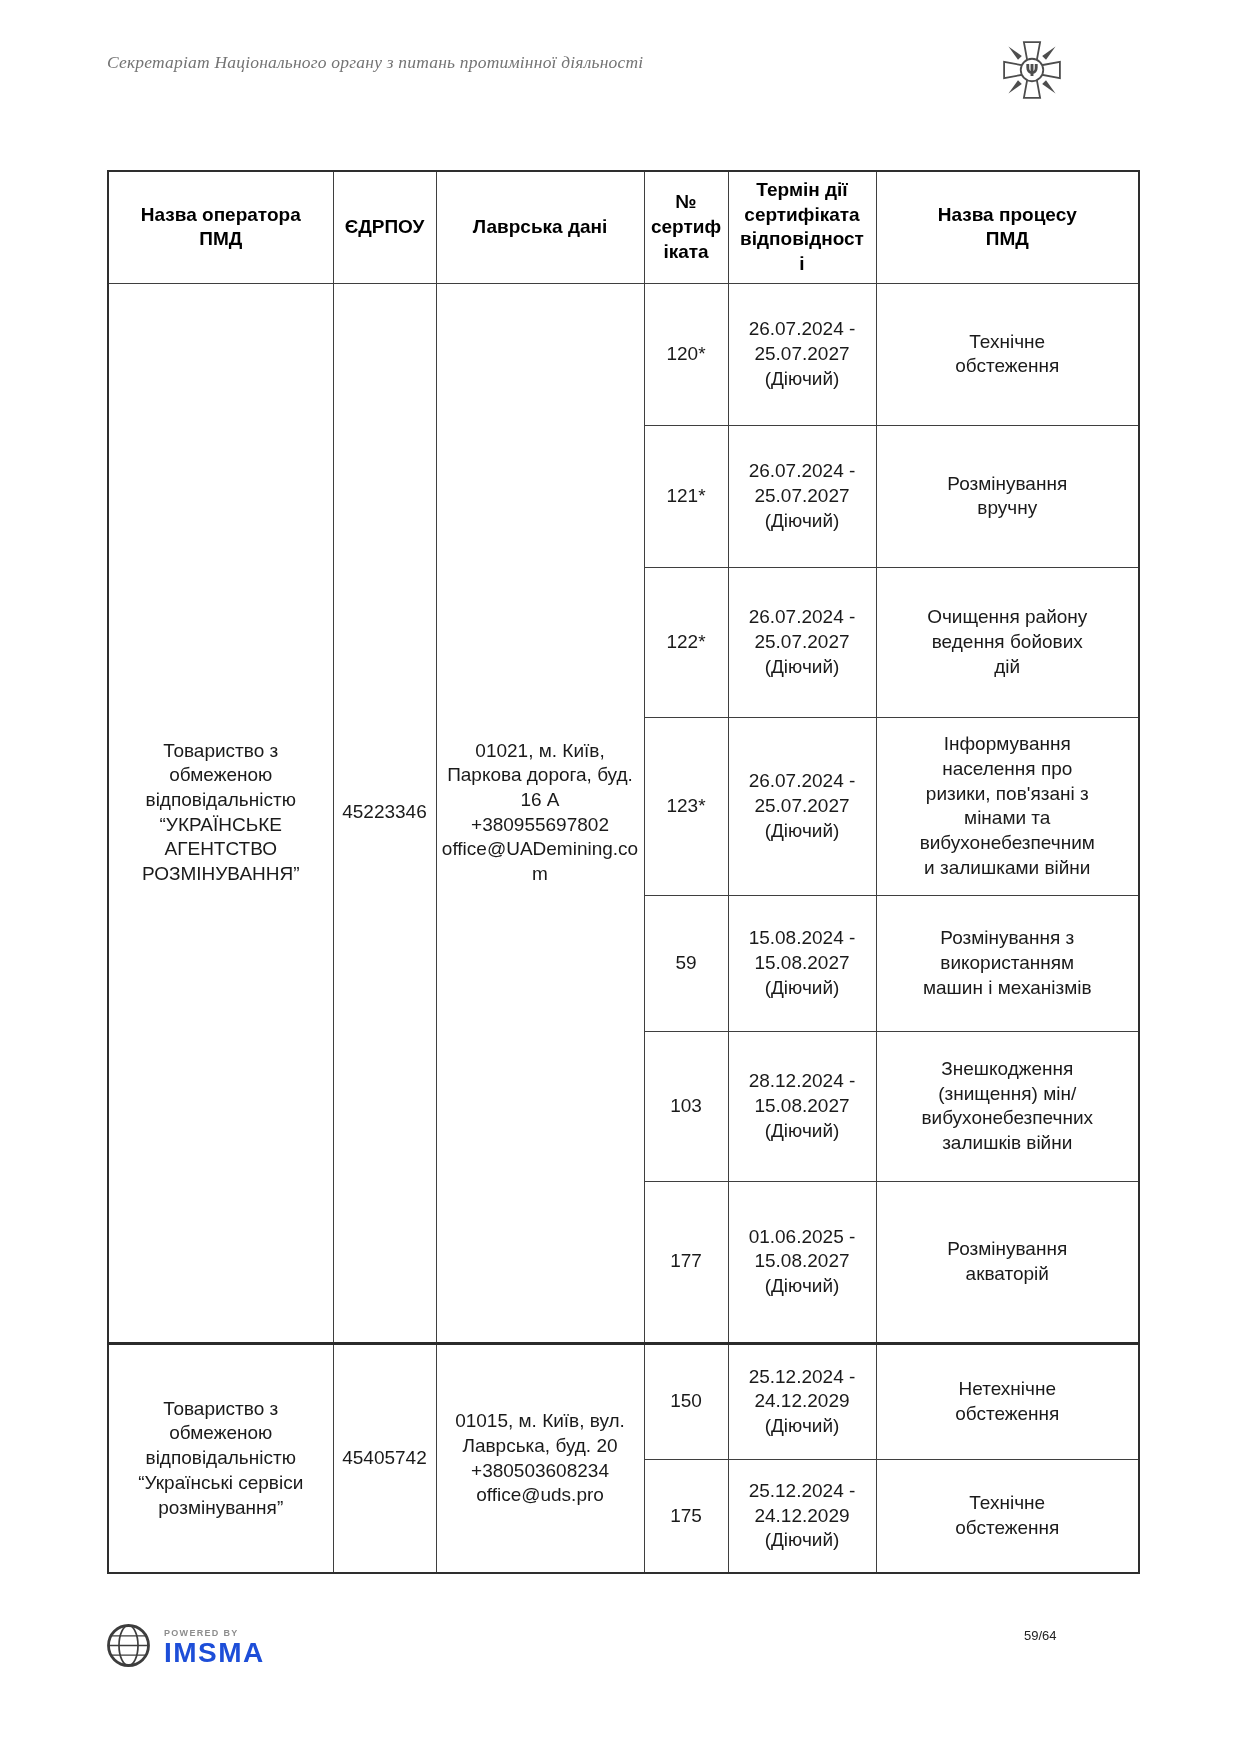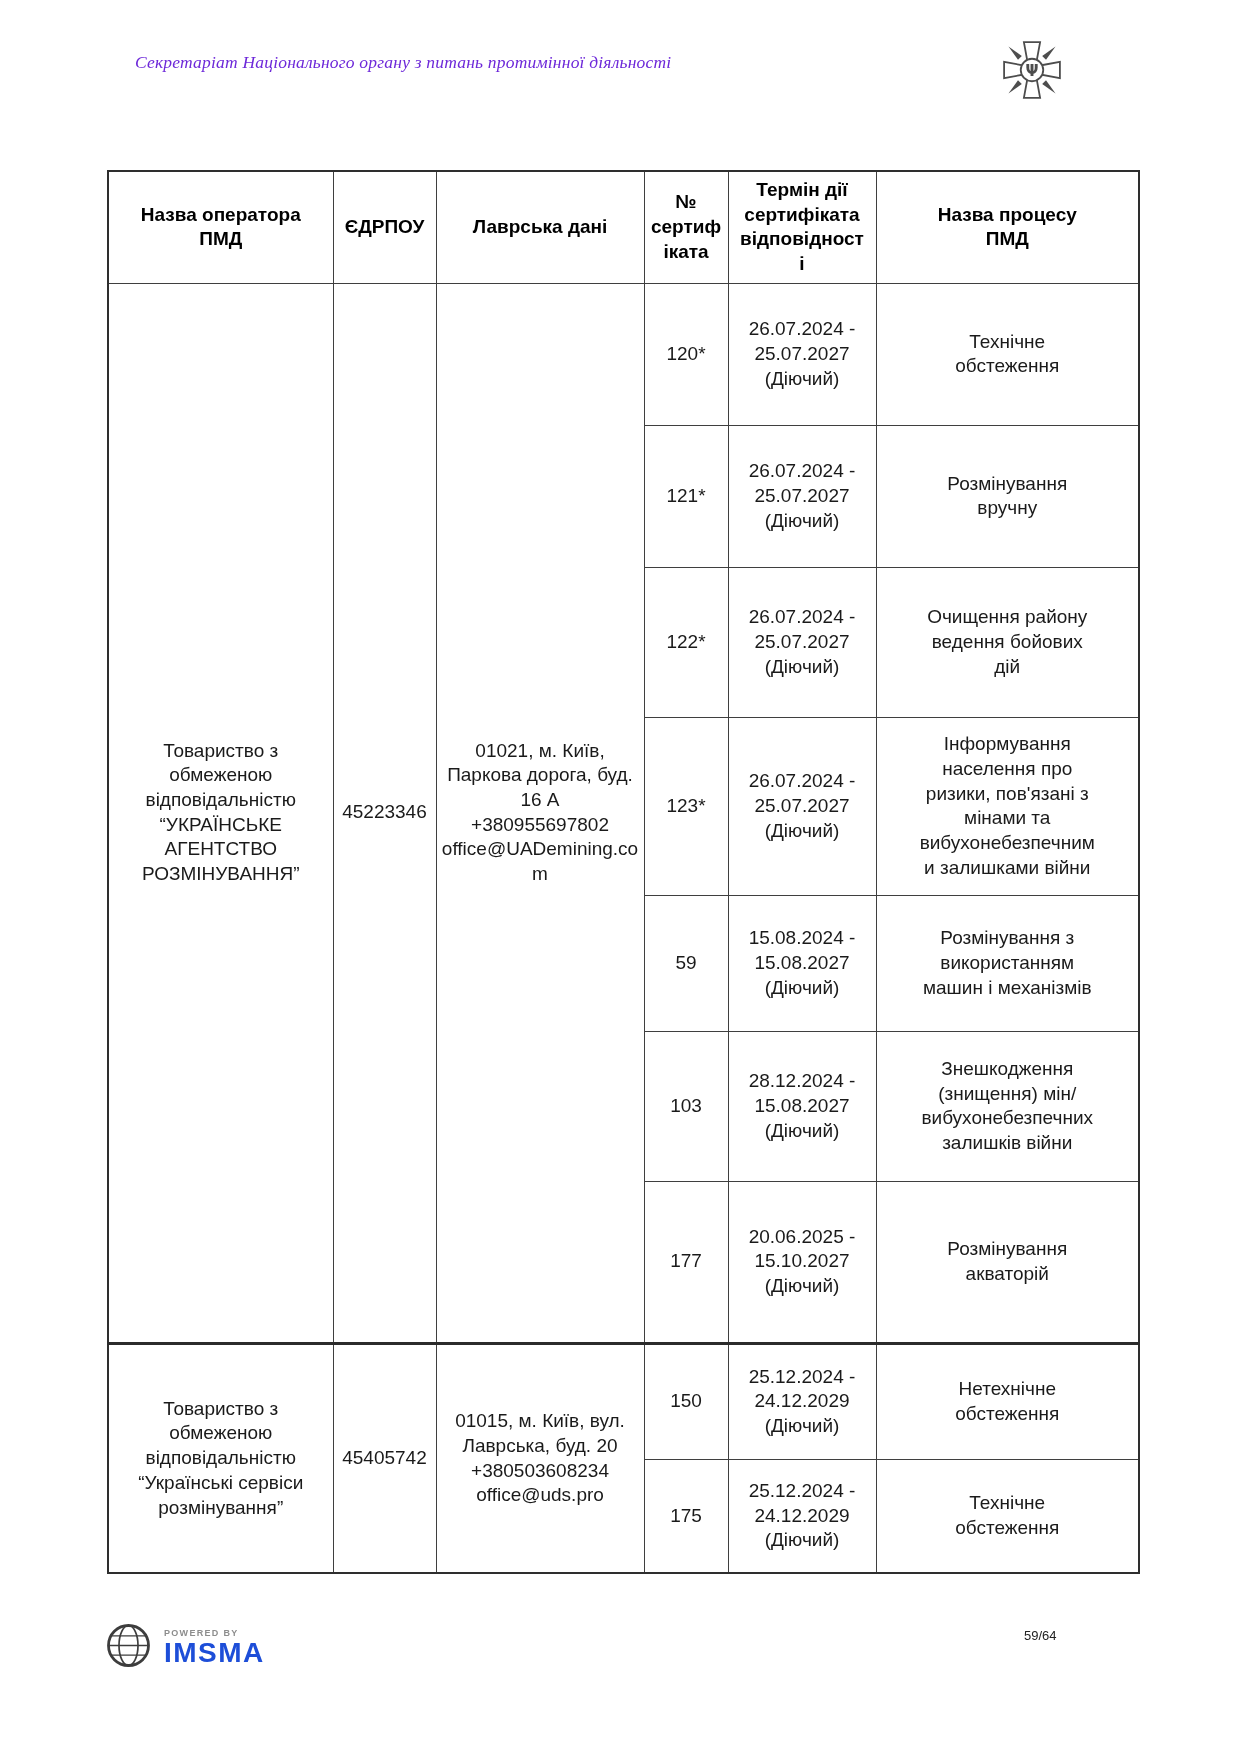--- a/index.html
+++ b/index.html
@@ -8,23 +8,22 @@
     width:1240px;height:1755px;
     background:#ffffff;
     font-family:"Liberation Sans","DejaVu Sans",sans-serif;
     color:#1a1a1a;
     overflow:hidden;
   }
   
   .doc-header-title{
     position:absolute;left:107px;top:52px;width:760px;
     font-family:"Liberation Serif","DejaVu Serif",serif;
-    font-style:italic;font-size:17.5px;color:#6d28d9;
+    font-style:italic;font-size:17.5px;color:#737373;
     letter-spacing:.2px;
-    margin-left:28px;
   }
   .mod-emblem{position:absolute;left:996px;top:33px;}
   
   .cert-table{
     position:absolute;left:107px;top:170px;
     width:1031px;
     border-collapse:collapse;
     table-layout:fixed;
     border:2px solid #2e2e2e;
     font-size:19px;line-height:1.3;
@@ -132,21 +131,21 @@
           <td class="cell-term">15.08.2024 - 15.08.2027 (Діючий)</td>
           <td class="cell-process">Розмінування з використанням машин і механізмів</td>
         </tr>
         <tr style="height: 150px;">
           <td class="cell-number">103</td>
           <td class="cell-term">28.12.2024 - 15.08.2027 (Діючий)</td>
           <td class="cell-process">Знешкодження (знищення) мін/вибухонебезпечних залишків війни</td>
         </tr>
         <tr style="height: 162px;">
           <td class="cell-number">177</td>
-          <td class="cell-term">20.06.2025 - 15.10.2027 (Діючий)</td>
+          <td class="cell-term">01.06.2025 - 15.08.2027 (Діючий)</td>
           <td class="cell-process">Розмінування акваторій</td>
         </tr>
         <tr class="op-start" style="height: 116px;">
           <td class="cell-operator" rowspan="2">Товариство з обмеженою відповідальністю “Українські сервіси розмінування”</td>
           <td class="cell-edrpou" rowspan="2">45405742</td>
           <td class="cell-contacts" rowspan="2">
             <div>01015, м. Київ, вул. Лаврська, буд. 20</div>
             <div>+380503608234</div>
             <div>office@uds.pro</div>
           </td>

